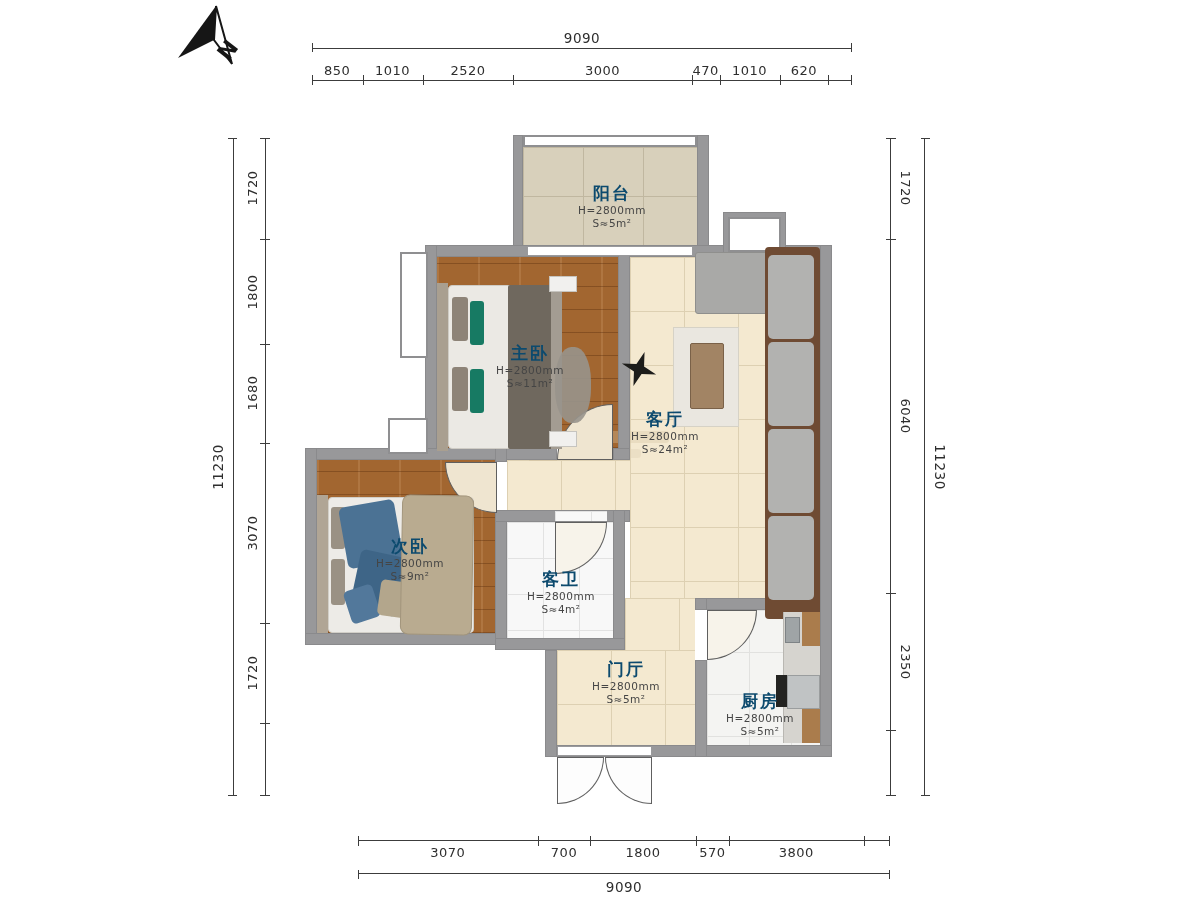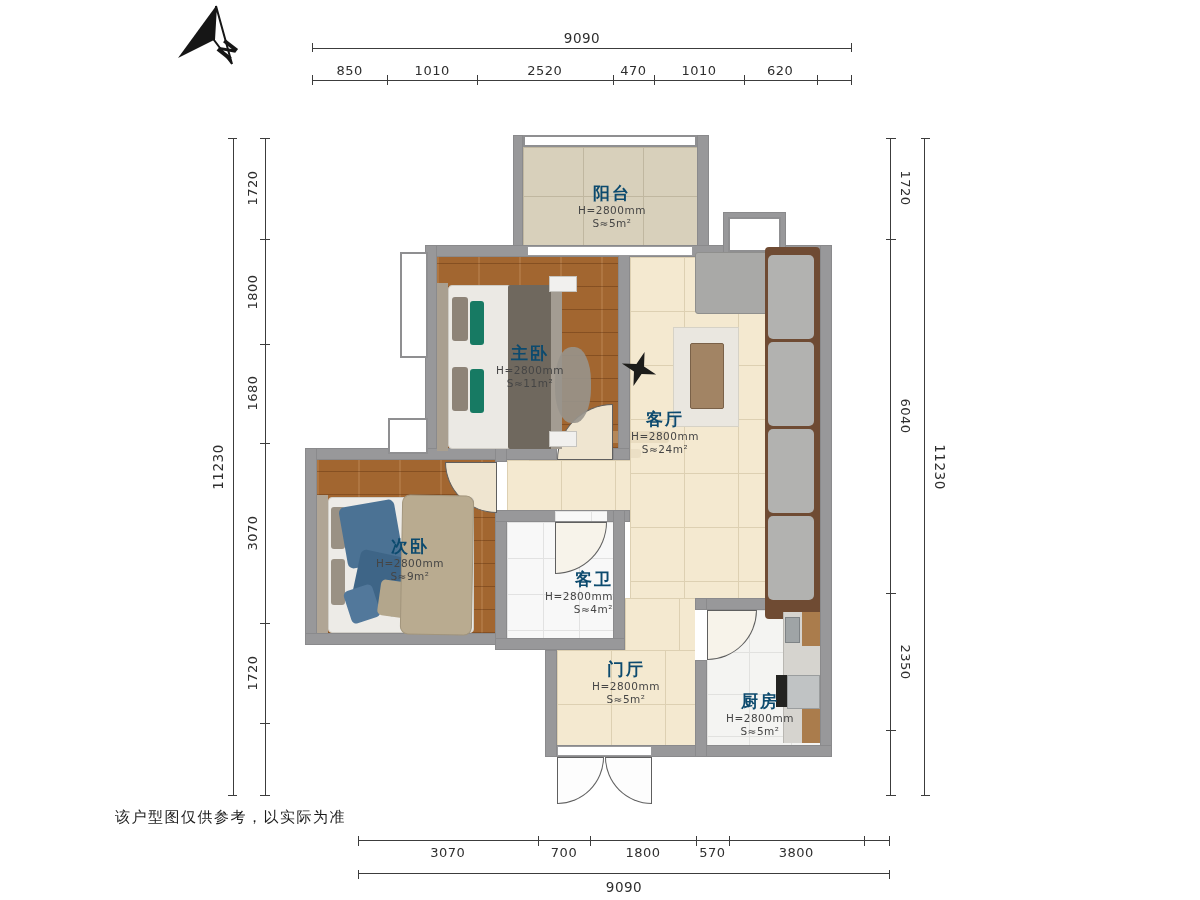--- a/index.html
+++ b/index.html
@@ -192,21 +192,21 @@
     <div class="room-label" style="left:360px;top:298px;">
       <div class="room-name">客厅</div>
       <div class="room-meta">H=2800mm</div>
       <div class="room-meta">S≈24m²</div>
     </div>
     <div class="room-label" style="left:105px;top:425px;">
       <div class="room-name">次卧</div>
       <div class="room-meta">H=2800mm</div>
       <div class="room-meta">S≈9m²</div>
     </div>
-    <div class="room-label" style="left:274px;top:458px;text-align:right;">
+    <div class="room-label" style="left:256px;top:458px;">
       <div class="room-name">客卫</div>
       <div class="room-meta">H=2800mm</div>
       <div class="room-meta">S≈4m²</div>
     </div>
     <div class="room-label" style="left:321px;top:548px;">
       <div class="room-name">门厅</div>
       <div class="room-meta">H=2800mm</div>
       <div class="room-meta">S≈5m²</div>
     </div>
     <div class="room-label" style="left:455px;top:580px;">
@@ -222,20 +222,23 @@
     </div>
     <div class="hsegs" style="margin-top:6px;">
       <div class="hseg" style="flex-grow:850">
           <span class="slbl dimlbl">850</span>
         </div>
       <div class="hseg" style="flex-grow:1010">
           <span class="slbl dimlbl">1010</span>
         </div>
       <div class="hseg" style="flex-grow:1530">
           <span class="slbl dimlbl">2520</span>
+        </div>
+      <div class="hseg" style="flex-grow:3000">
+          <span class="slbl dimlbl">3000</span>
         </div>
       <div class="hseg" style="flex-grow:470">
           <span class="slbl dimlbl">470</span>
         </div>
       <div class="hseg" style="flex-grow:1010">
           <span class="slbl dimlbl">1010</span>
         </div>
       <div class="hseg" style="flex-grow:820">
           <span class="slbl dimlbl">620</span>
         </div>
@@ -302,14 +305,13 @@
       <div class="vseg-r" style="flex-grow:2350">
           <span class="slbl dimlbl">2350</span>
         </div>
       <div class="vseg-r" style="flex-grow:1120"></div>
     </div>
     <div class="vtotal-r" style="left:34px;">
       <span class="tlbl dimtot">11230</span>
     </div>
   </div>
 
-  <div id="disclaimer">该户型图仅供参考，以实际为准</div>
 </div>
 
 </body></html>

